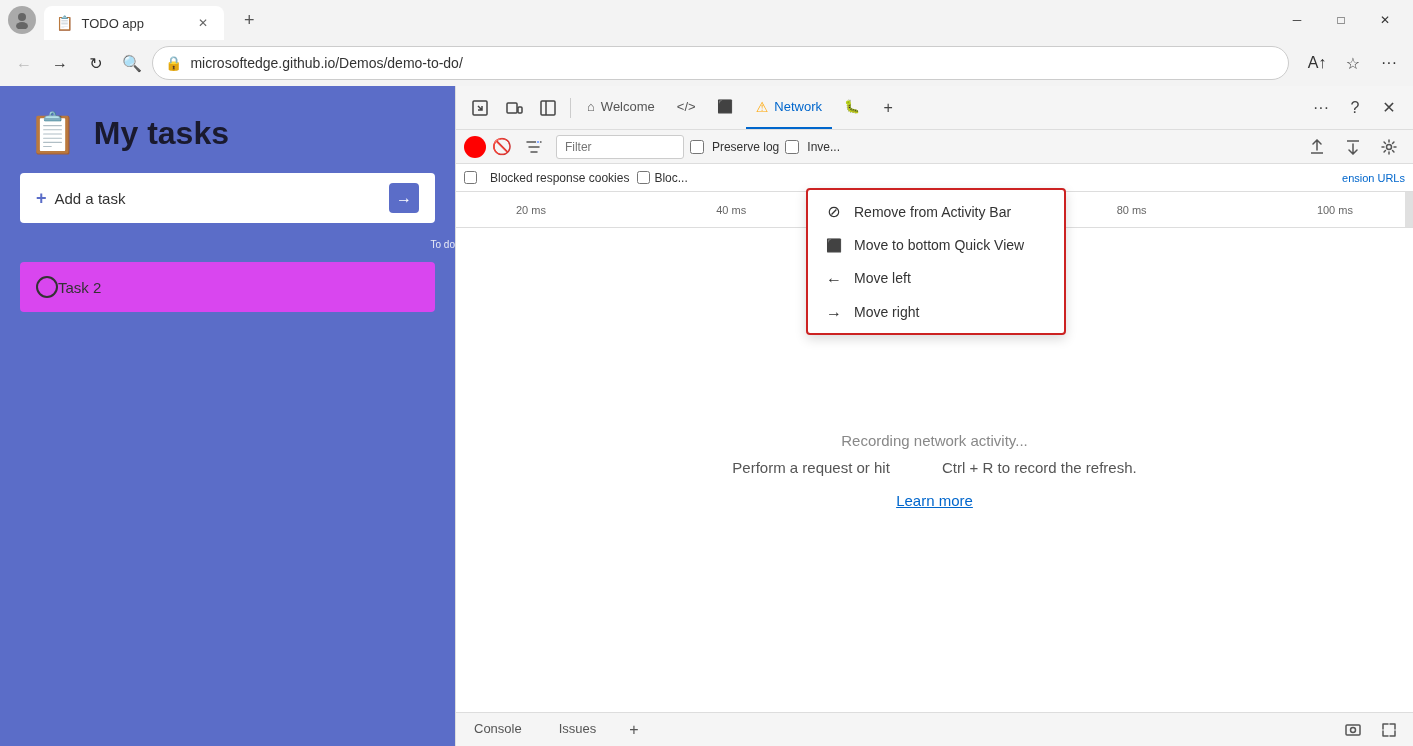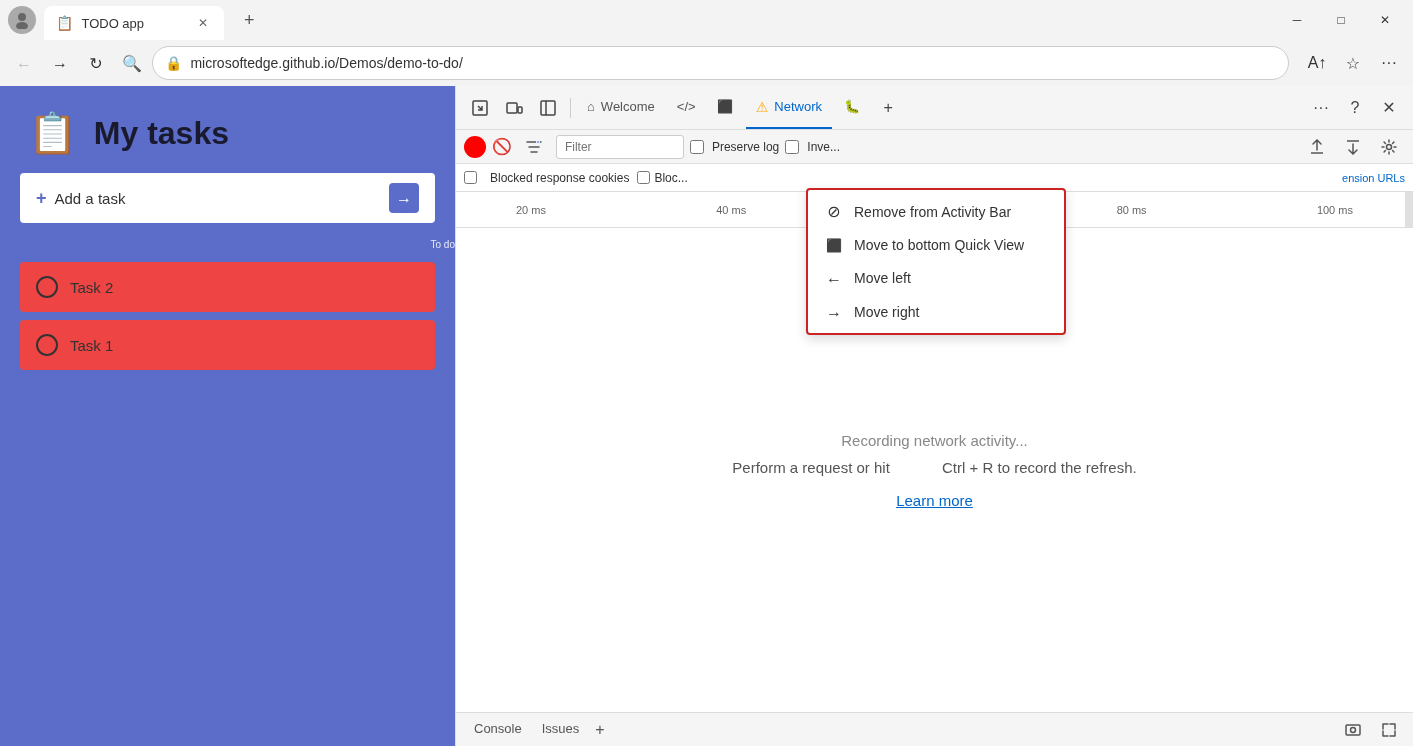--- a/index.html
+++ b/index.html
@@ -36,21 +36,21 @@
     .app-panel { width: 455px; background: #5b6dc8; display: flex; flex-direction: column; flex-shrink: 0; }
     .app-header { display: flex; align-items: center; gap: 16px; padding: 24px 28px 16px; }
     .app-header-icon { font-size: 40px; }
     .app-header-title { font-size: 32px; font-weight: 700; color: #1a1a2e; }
     .add-task-bar { margin: 0 20px 16px; background: white; border-radius: 4px; display: flex; align-items: center; padding: 10px 16px; gap: 8px; cursor: pointer; }
     .add-task-plus { font-size: 18px; color: #5b6dc8; font-weight: 600; }
     .add-task-text { font-size: 15px; color: #333; flex: 1; }
     .add-task-btn { background: #5b6dc8; color: white; border-radius: 4px; width: 30px; height: 30px; display: flex; align-items: center; justify-content: center; font-size: 16px; }
     .section-label { text-align: right; font-size: 10px; color: #e8eaf6; margin-bottom: 12px; }
     .task-list { display: flex; flex-direction: column; gap: 8px; padding: 0 20px; }
-    .task-item { background: #ef4444; border-radius: 4px; padding: 14px 16px; display: flex; align-items: center; gap: 12px; cursor: pointer; }
+    .task-item { background: #d946ef; border-radius: 4px; padding: 14px 16px; display: flex; align-items: center; cursor: pointer; }
     .task-circle { width: 22px; height: 22px; border-radius: 50%; border: 2px solid #333; flex-shrink: 0; }
     .task-text { font-size: 15px; color: #333; }
 
     
     .devtools-panel { flex: 1; background: white; display: flex; flex-direction: column; border-left: 1px solid #ddd; }
 
     
     .devtools-toolbar { display: flex; align-items: center; height: 44px; background: #f5f5f5; border-bottom: 1px solid #ddd; padding: 0 8px; gap: 2px; position: relative; }
     .dt-btn { width: 32px; height: 32px; display: flex; align-items: center; justify-content: center; border-radius: 3px; cursor: pointer; font-size: 16px; color: #444; }
     .dt-separator { width: 1px; height: 20px; background: #ccc; margin: 0 4px; }
@@ -81,21 +81,21 @@
     .timeline-scrollbar { position: absolute; right: 0; top: 0; width: 8px; height: 100%; background: #e0e0e0; }
 
     
     .devtools-main { flex: 1; display: flex; flex-direction: column; align-items: center; justify-content: center; background: white; }
     .recording-text { font-size: 15px; color: #888; margin-bottom: 10px; }
     .recording-sub { font-size: 15px; color: #555; margin-bottom: 16px; }
     .recording-sub strong { font-weight: 400; margin-left: 48px; }
     .learn-more { font-size: 15px; color: #0066cc; text-decoration: underline; cursor: pointer; }
 
     
-    .devtools-bottom { display: flex; align-items: center; height: 34px; background: #f5f5f5; border-top: 1px solid #ddd; padding: 0 8px; gap: 0; }
+    .devtools-bottom { display: flex; align-items: center; height: 34px; background: #f5f5f5; border-top: 1px solid #ddd; padding: 0 8px; gap: 17px; }
     .bottom-tab { padding: 4px 10px; font-size: 13px; color: #555; cursor: pointer; border-bottom: 2px solid transparent; }
     .bottom-tab-add { font-size: 16px; color: #555; cursor: pointer; padding: 2px 6px; }
 
     
     .context-menu { position: absolute; background: white; border: 1px solid #e0e0e0; border-radius: 4px; box-shadow: 0 4px 12px rgba(0,0,0,0.15); z-index: 1000; min-width: 260px; padding: 4px 0; }
     .context-menu-item { display: flex; align-items: center; gap: 10px; padding: 8px 16px; cursor: pointer; font-size: 14px; color: #333; }
     .context-menu-icon { font-size: 16px; width: 20px; text-align: center; }
     .context-menu-wrapper { position: absolute; top: 188px; left: 806px; }
   </style>
 </head>
@@ -151,24 +151,20 @@
       <div class="add-task-bar">
         <span class="add-task-plus">+</span>
         <span class="add-task-text">Add a task</span>
         <div class="add-task-btn">→</div>
       </div>
       <div class="section-label">To do</div>
       <div class="task-list">
         <div class="task-item">
           <div class="task-circle"></div>
           <span class="task-text">Task 2</span>
-        </div>
-        <div class="task-item">
-          <div class="task-circle"></div>
-          <span class="task-text">Task 1</span>
         </div>
       </div>
     </div>
 
     <div class="devtools-panel">
 
       <div class="devtools-toolbar">
         <div class="dt-btn">
           <svg width="18" height="18" viewBox="0 0 18 18" fill="none">
               <rect x="2" y="2" width="14" height="14" rx="1" stroke="#444" stroke-width="1.5" fill="none"></rect>

